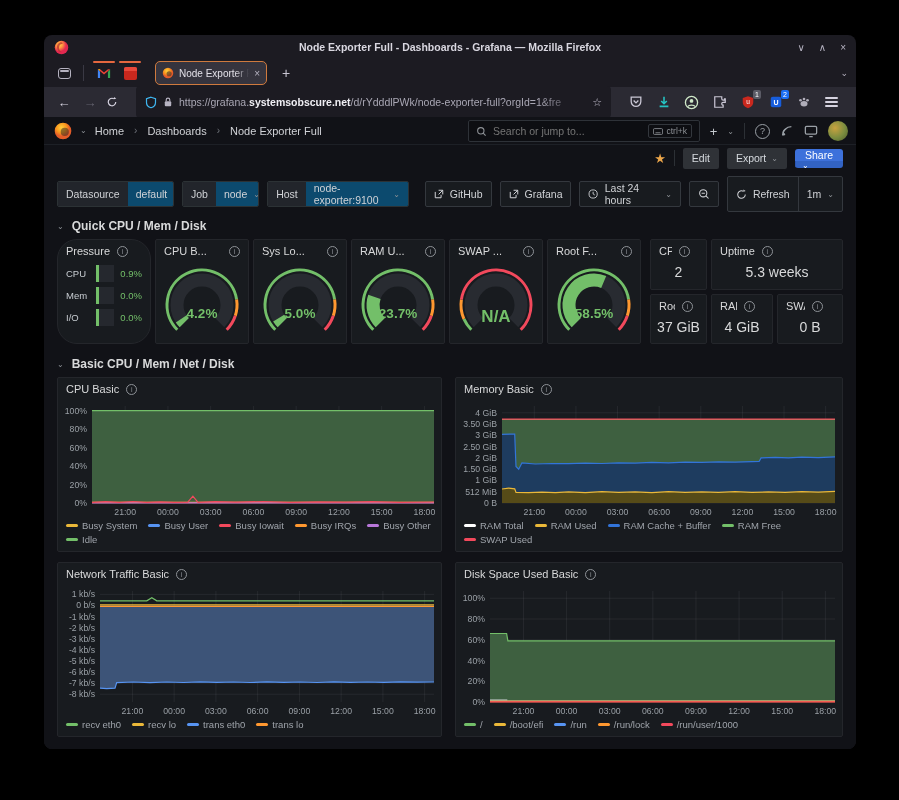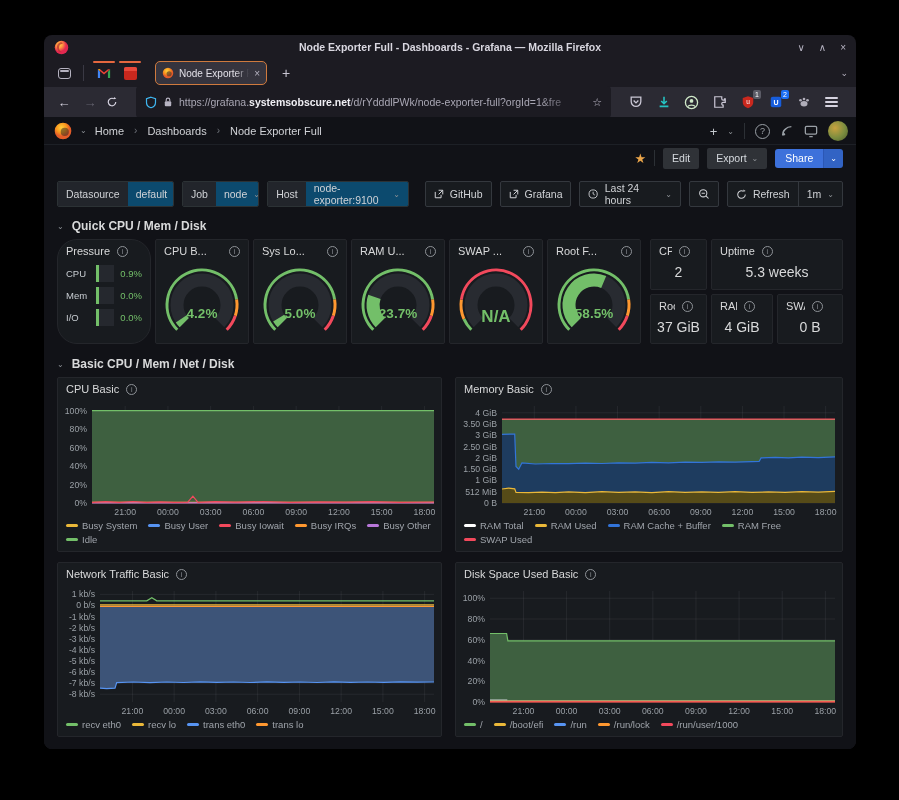--- a/index.html
+++ b/index.html
@@ -70,35 +70,35 @@
   .vdiv { width:1px; height:16px; background:#2c3035; }
   .qm { width:15px; height:15px; border:1.3px solid #9aa0a6; border-radius:50%; color:#9aa0a6;
     font-size:9px; display:flex; align-items:center; justify-content:center; }
   .avatar { width:20px; height:20px; border-radius:50%;
     background:radial-gradient(circle at 35% 35%, #c9a23f, #7a8c3f 55%, #4e5b2a); }
 
   .gf-subnav { height:26px; display:flex; align-items:center; justify-content:flex-end; gap:8px; padding:0 13px; }
   .fav-star { color:#eba54a; font-size:13px; }
   .gbtn { height:21px; display:flex; align-items:center; gap:5px; padding:0 9px; border-radius:2px;
     background:#2f3237; color:#d5d9de; font-size:10.5px; }
-  .share { display:flex; height:19px; border-radius:3px; overflow:hidden; }
+  .share { display:flex; height:19px; border-radius:3px; overflow:hidden;flex-direction:column; }
   .share .main { background:#3d71db; color:#fff; font-size:10.5px; display:flex; align-items:center; padding:0 10px; }
   .share .arrow { background:#3263c4; color:#fff; font-size:8px; display:flex; align-items:center;
     padding:0 6px; border-left:1px solid #2b57b5; }
 
   .gf-content { padding:0 13px; }
   .toolbar { margin-top:10px; height:26px; display:flex; align-items:center; gap:8px; }
   .vargrp { display:flex; height:26px; border:1px solid #2c3235; border-radius:2px; overflow:hidden; }
   .vargrp .lbl { background:#22252b; color:#d0d2d6; font-size:10.5px; display:flex; align-items:center; padding:0 8px; }
   .vargrp .val { background:#0c4a6e; color:#d0d2d6; font-size:10.5px; display:flex; align-items:center;
     gap:6px; padding:0 8px; }
   .spacer { flex:1; }
   .obtn { height:26px; border:1px solid #34383e; background:#181b1f; border-radius:2px; color:#d0d2d6;
     font-size:10.5px; display:flex; align-items:center; gap:6px; padding:0 8px; }
-  .rgrp { display:flex; height:26px; border:1px solid #34383e; background:#181b1f; border-radius:2px;justify-content:space-between; }
+  .rgrp { display:flex; height:36px; border:1px solid #34383e; background:#181b1f; border-radius:2px;justify-content:space-between; }
   .rgrp .cell { display:flex; align-items:center; gap:6px; padding:0 8px; color:#d0d2d6; font-size:10.5px; }
   .rgrp .cell + .cell { border-left:1px solid #34383e; }
 
   .sec-hdr { height:26px; margin-top:6px; display:flex; align-items:center; gap:8px; }
   .sec-hdr .t { font-size:12px; font-weight:600; color:#d8d9da; }
 
   .quick-row { position:relative; height:106px; }
   .panel { position:absolute; background:#181b1f; border:1px solid #24262b; border-radius:2px; overflow:hidden; }
   .phdr { height:22px; display:flex; align-items:center; gap:7px; padding:0 8px; }
   .ptitle { font-size:11px; font-weight:500; color:#d8d9da; white-space:nowrap; }
@@ -277,20 +277,34 @@
         <circle cx="8" cy="8" r="7.4" fill="url(#glg)"></circle>
         <circle cx="9.6" cy="8.8" r="3.6" fill="#2b2820" opacity="0.5"></circle>
       </svg>
       <span class="chev">⌄</span>
       <span class="crumb">Home</span>
       <span class="crumb-sep">›</span>
       <span class="crumb">Dashboards</span>
       <span class="crumb-sep">›</span>
       <span class="crumb">Node Exporter Full</span>
 
+      <div class="gf-search">
+        <svg width="11" height="11" viewBox="0 0 16 16">
+          <circle cx="7" cy="7" r="4.6" fill="none" stroke="#8e9297" stroke-width="1.6"></circle>
+          <path d="M10.5 10.5 L14 14" stroke="#8e9297" stroke-width="1.6"></path>
+        </svg>
+        <input placeholder="Search or jump to..." style="">
+        <span class="kbd">
+          <svg width="10" height="7" viewBox="0 0 12 8">
+              <rect x="0.5" y="0.5" width="11" height="7" rx="1.4" fill="none" stroke="#8e9297"></rect>
+              <path d="M3 5.5 H9" stroke="#8e9297"></path>
+            </svg>
+          <span>ctrl+k</span>
+        </span>
+      </div>
 
       <div class="gf-nav-right">
         <span style="color:#c7ccd1;font-size:13px;">+</span>
         <span class="chev">⌄</span>
         <span class="vdiv"></span>
         <span class="qm">?</span>
         <svg width="14" height="14" viewBox="0 0 16 16">
           <path d="M3 13 A10 10 0 0 1 13 3" fill="none" stroke="#9aa0a6" stroke-width="1.6"></path>
           <path d="M3 13 A6 6 0 0 1 9 7" fill="none" stroke="#9aa0a6" stroke-width="1.6" transform="translate(1.5,1.5) scale(0.62)"></path>
           <circle cx="4.4" cy="11.8" r="1.4" fill="#9aa0a6"></circle>

